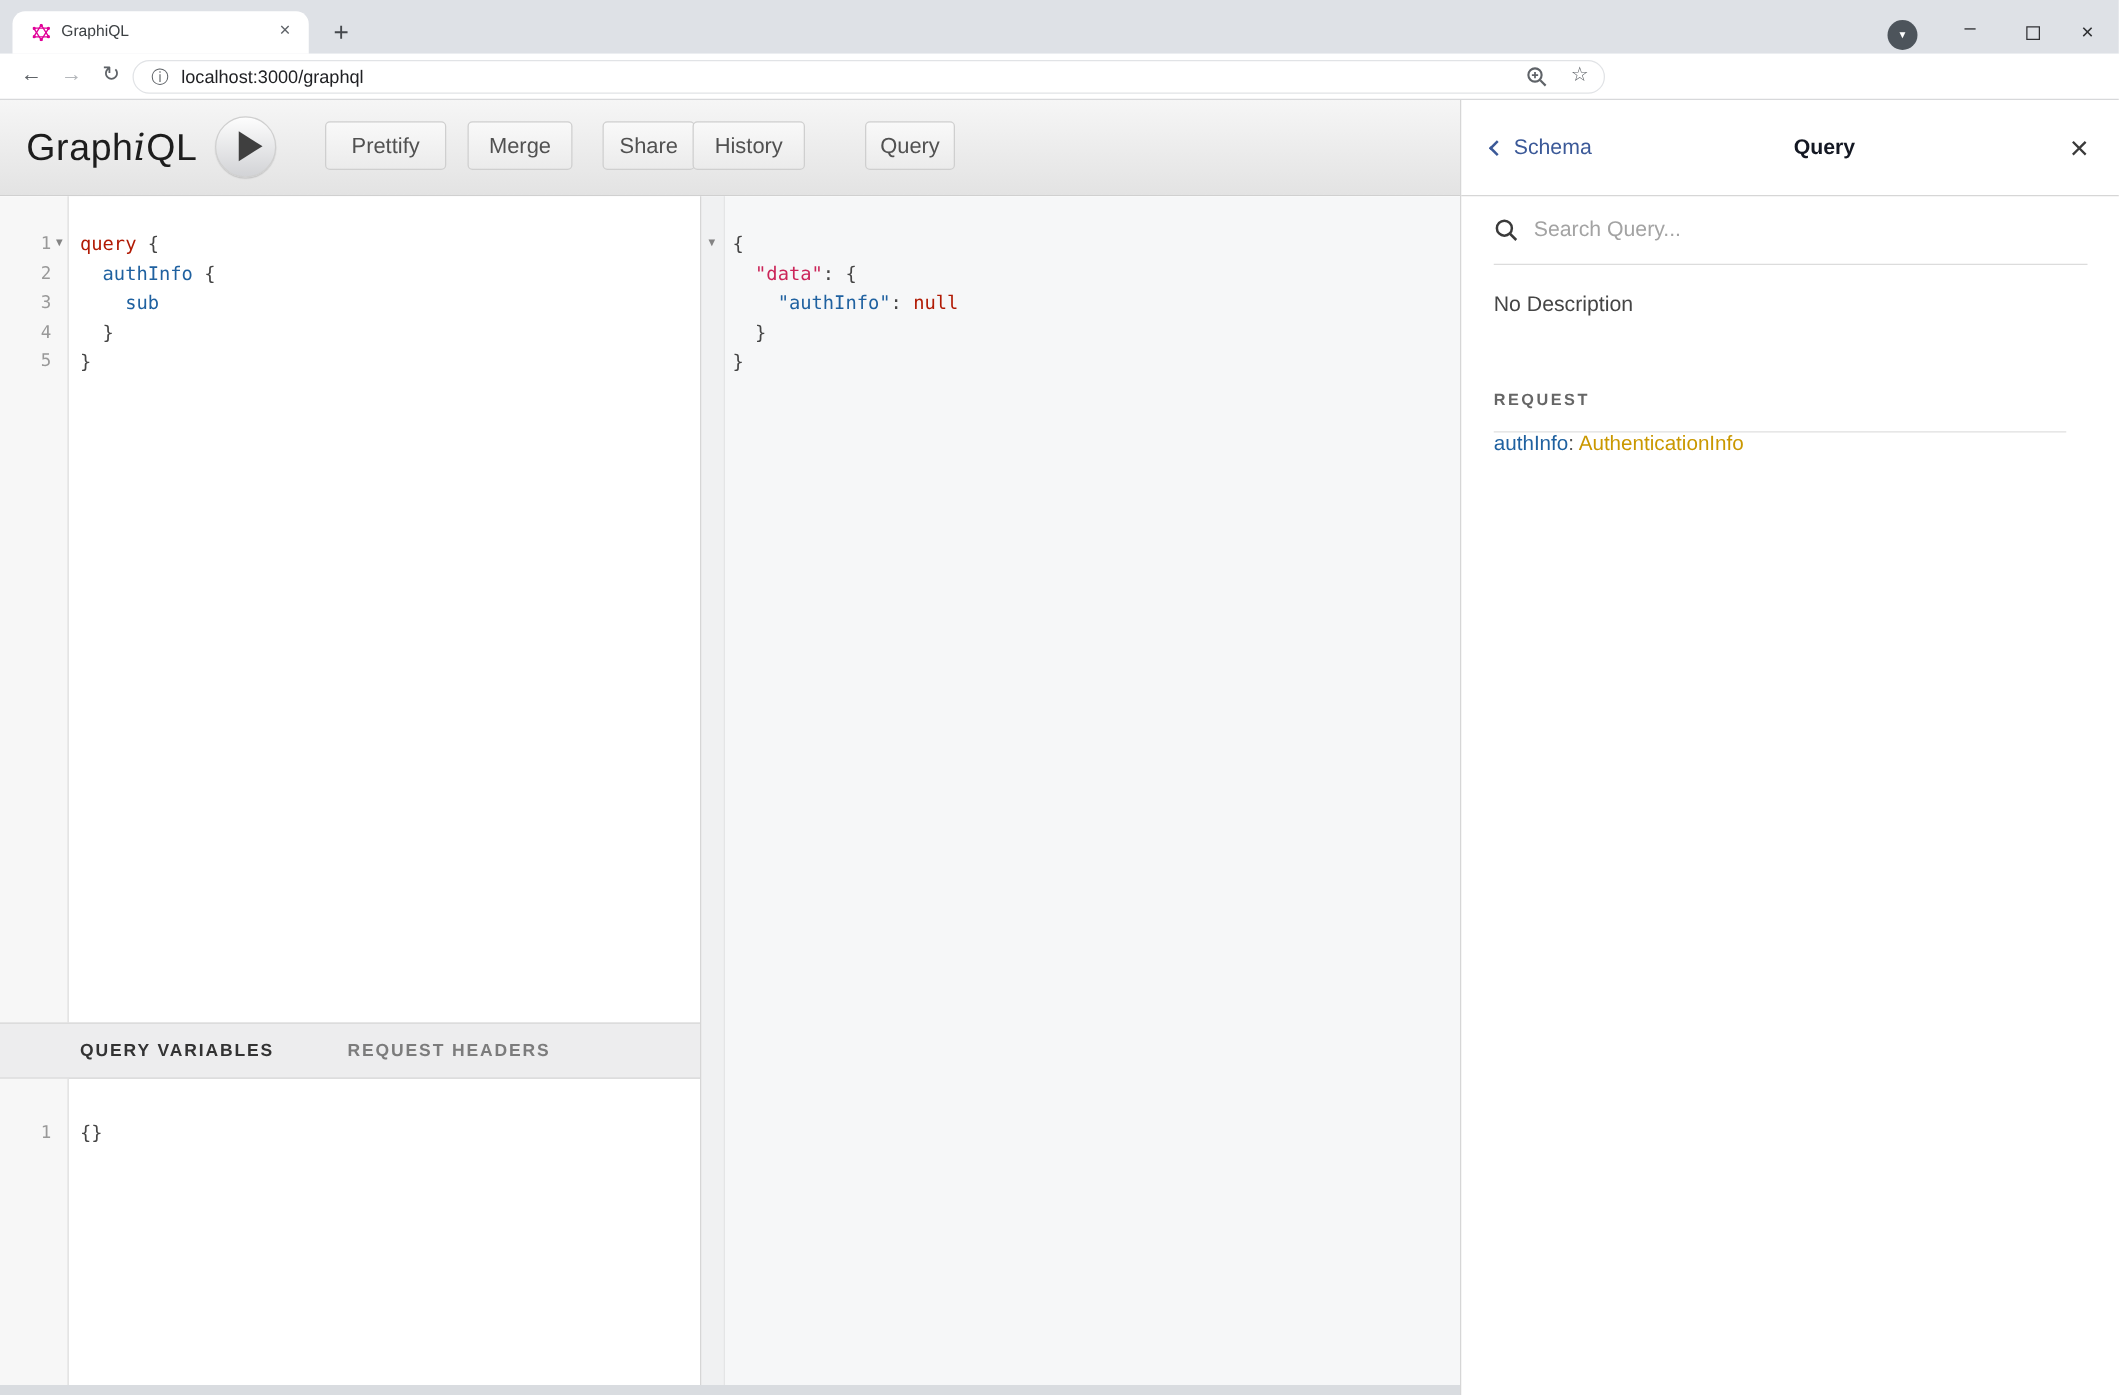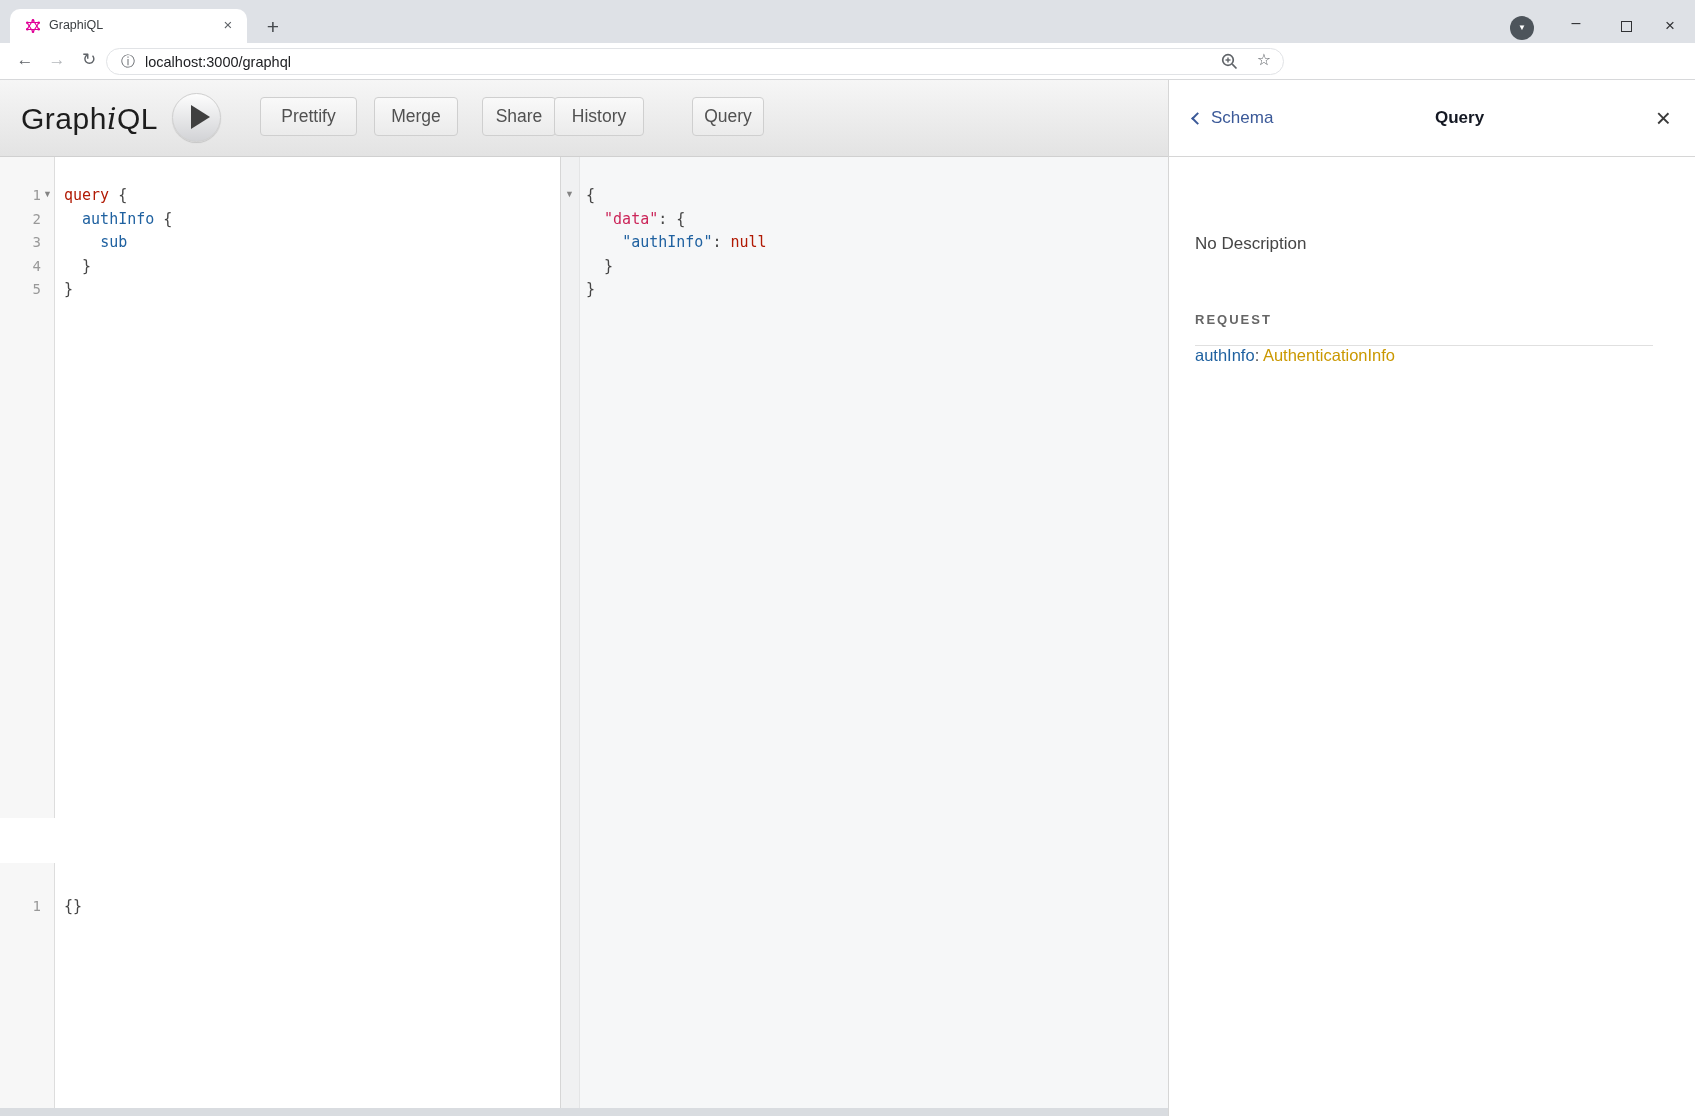--- a/index.html
+++ b/index.html
@@ -227,20 +227,24 @@
       </div>
     <div class="fold-arrow" style="left:43px; top:33px;">▼</div>
     <div class="code" style="left:64px; top:27px;" id="query-code">
         <div class="code-line"><span class="tok-k">query</span><span class="tok-t"> {</span></div>
         <div class="code-line"><span class="tok-t">  </span><span class="tok-p">authInfo</span><span class="tok-t"> {</span></div>
         <div class="code-line"><span class="tok-t">    </span><span class="tok-p">sub</span></div>
         <div class="code-line"><span class="tok-t">  }</span></div>
         <div class="code-line"><span class="tok-t">}</span></div>
       </div>
 
+    <div class="varbar">
+      <span class="varbar-tab varbar-active">QUERY VARIABLES</span>
+      <span class="varbar-tab varbar-inactive">REQUEST HEADERS</span>
+    </div>
 
     <div class="gutter gutter-v"></div>
     <div class="line-nos" style="top:738px;" id="vars-nums">
         <div>1</div>
       </div>
     <div class="code" style="left:64px; top:738px;" id="vars-code">
         <div class="code-line"><span class="tok-t">{}</span></div>
       </div>
 
     <div class="result-pane">
@@ -261,20 +265,27 @@
   <div class="doc-panel">
     <div class="doc-header">
       <span class="doc-back">
           <span class="doc-back-chevron"></span>
           <span>Schema</span>
         </span>
       <span class="doc-title">Query</span>
       <span class="doc-close">×</span>
     </div>
 
+    <div class="doc-search">
+      <svg width="20" height="20" viewBox="0 0 20 20">
+        <circle cx="8.5" cy="8.5" r="6" fill="none" stroke="#3a3a3a" stroke-width="2"></circle>
+        <line x1="13" y1="13" x2="18" y2="18" stroke="#3a3a3a" stroke-width="2"></line>
+      </svg>
+      <input placeholder="Search Query..." style="">
+    </div>
 
     <div class="doc-content">
       <div class="no-desc">No Description</div>
       <div class="fields-h">REQUEST</div>
       <hr class="fields-hr">
       <div class="field-row">
         <span class="field-name">authInfo</span><span class="field-sep">:</span>
         <span class="type-name">AuthenticationInfo</span>
       </div>
     </div>

